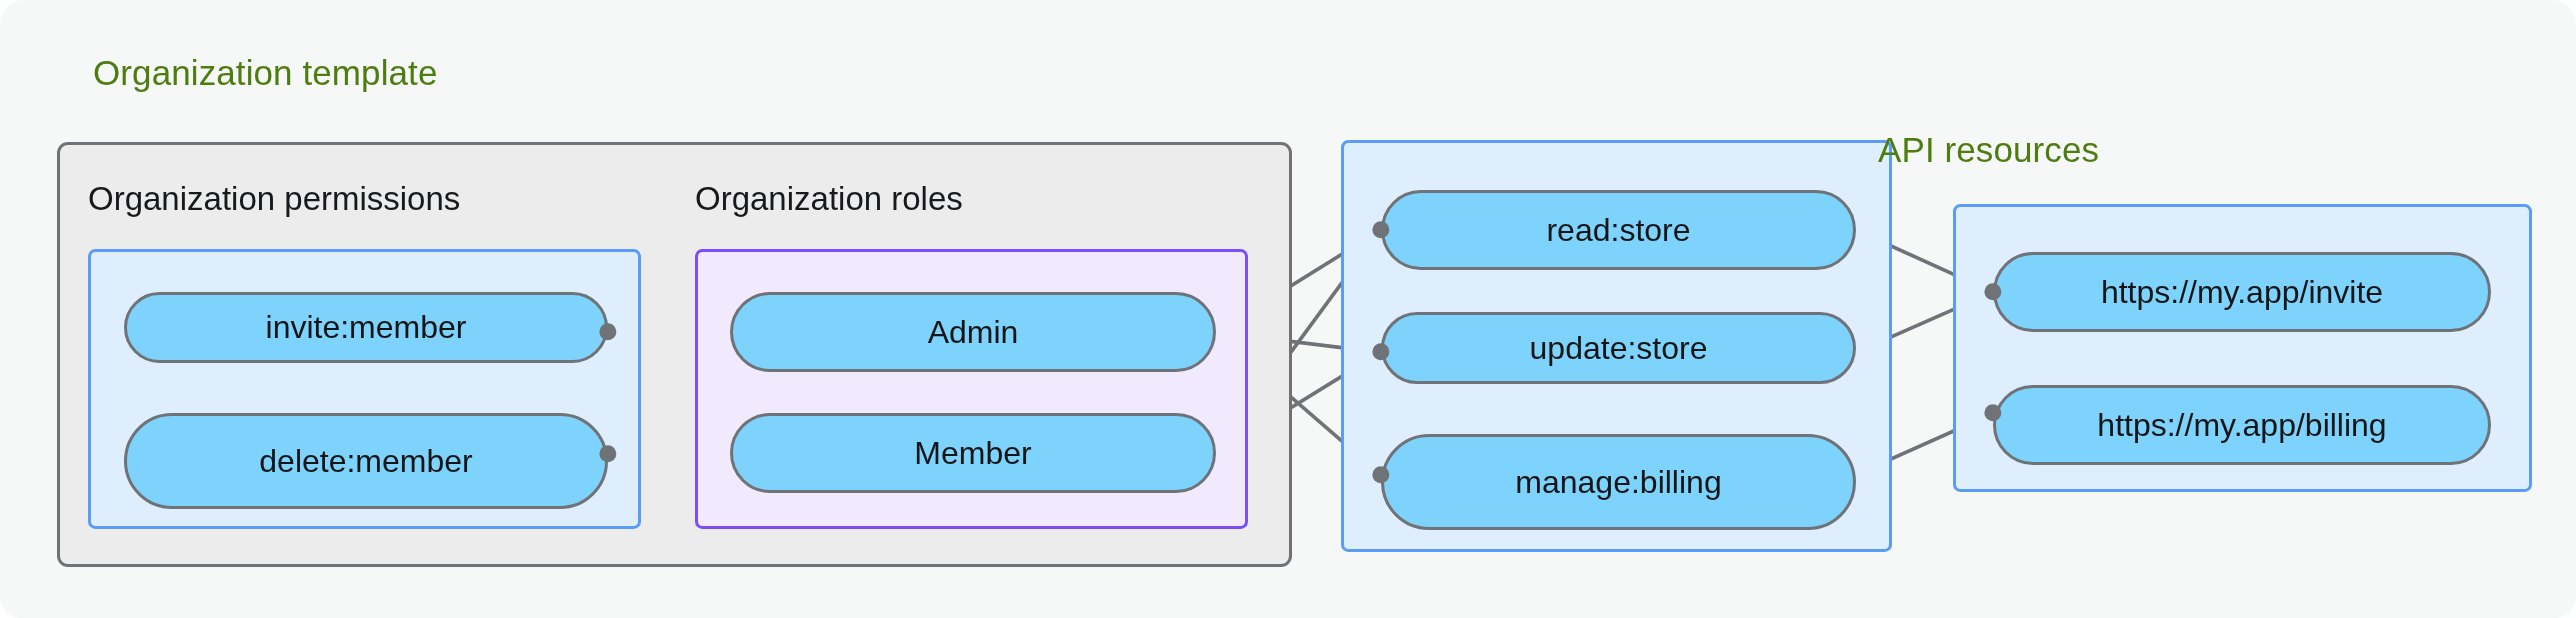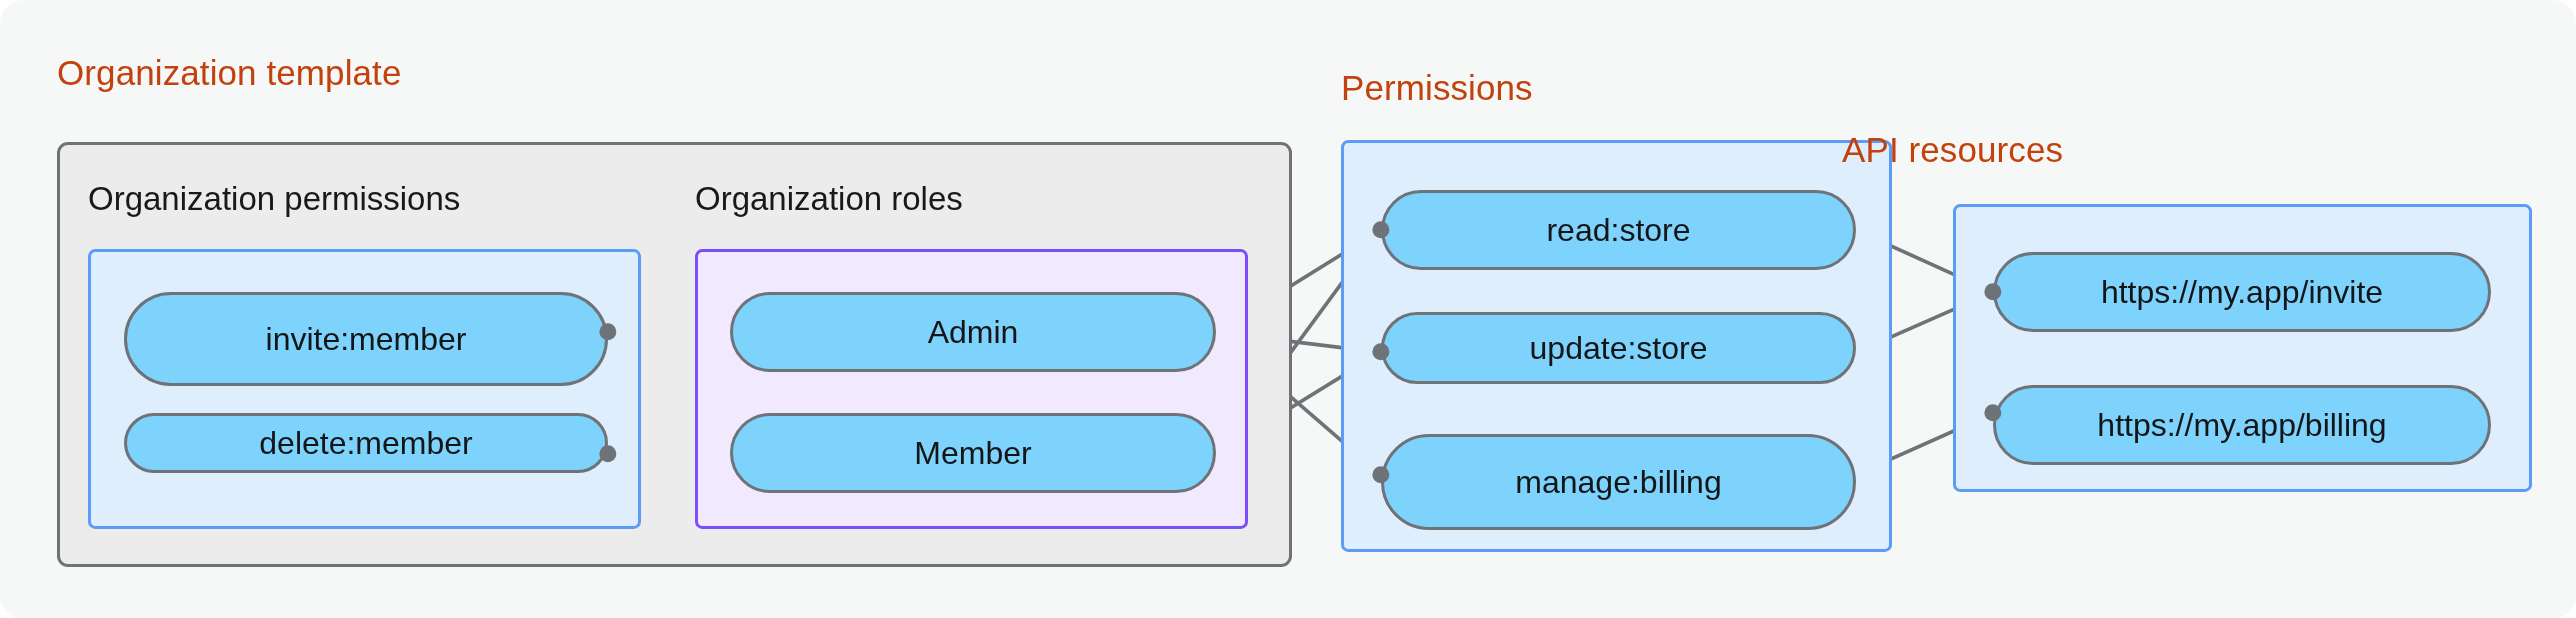--- a/index.html
+++ b/index.html
@@ -10,23 +10,24 @@
     background:#f6f7f7;
     border-radius:24px;
     overflow:hidden;
   }
   .edges{position:absolute;left:0;top:0;width:2576px;height:619px;pointer-events:none;}
 
   
   .group-title{
     position:absolute;
     font-size:35px;
-    color:#c2410c;
+    color:#4d7c0f;
     letter-spacing:0.1px;
     white-space:nowrap;
+    margin-left:36px;
   }
   .box{position:absolute;box-sizing:border-box;}
   .box-gray{
     background:#ececec;
     border:3.7px solid #6f7276;
     border-radius:11px;
   }
   .box-blue{
     background:#dfeefc;
     border:3.7px solid #5a9cf8;
@@ -99,43 +100,42 @@
   </svg>
 
   <div class="group-title" style="left:57px;top:53px;">Organization template</div>
 
   <div class="box box-gray" style="left:57px;top:142px;width:1235px;height:425px;"></div>
 
   <div class="sub-title" style="left:88px;top:180px;text-align:center;">Organization permissions</div>
 
   <div class="box box-blue" style="left:88px;top:249px;width:553px;height:280px;"></div>
 
-  <div class="pill" style="left:124px;top:292px;width:484px;height:94px;">
+  <div class="pill" style="left:124px;top:292px;width:484px;height:71px;">
     <span>invite:member</span>
   </div>
   <div class="dot" style="left:608px;top:332px;"></div>
 
-  <div class="pill" style="left:124px;top:413px;width:484px;height:60px;">
+  <div class="pill" style="left:124px;top:413px;width:484px;height:96px;">
     <span>delete:member</span>
   </div>
   <div class="dot" style="left:608px;top:454px;"></div>
 
   <div class="sub-title" style="left:695px;top:180px;">Organization roles</div>
 
   <div class="box box-purple" style="left:695px;top:249px;width:553px;height:280px;"></div>
 
   <div class="pill" style="left:730px;top:292px;width:486px;height:80px;">
     <span>Admin</span>
   </div>
 
   <div class="pill" style="left:730px;top:413px;width:486px;height:80px;">
     <span>Member</span>
   </div>
 
-  <div class="group-title" style="left:1341px;top:68px;">Permissions</div>
 
   <div class="box box-blue" style="left:1341px;top:140px;width:551px;height:412px;"></div>
 
   <div class="pill" style="left:1381px;top:190px;width:475px;height:80px;">
     <span>read:store</span>
   </div>
   <div class="dot" style="left:1381px;top:230px;"></div>
 
   <div class="pill" style="left:1381px;top:312px;width:475px;height:72px;">
     <span>update:store</span>

